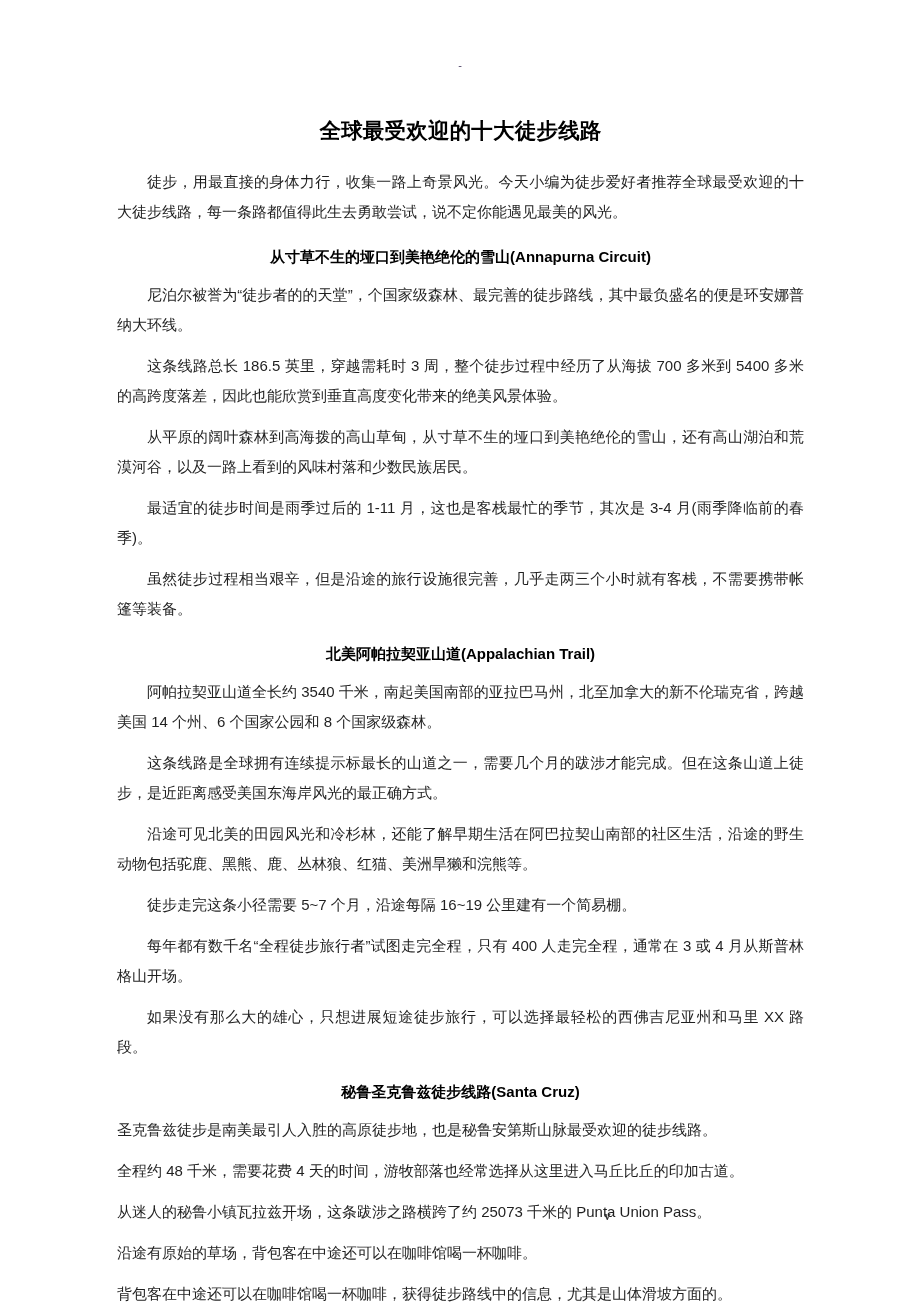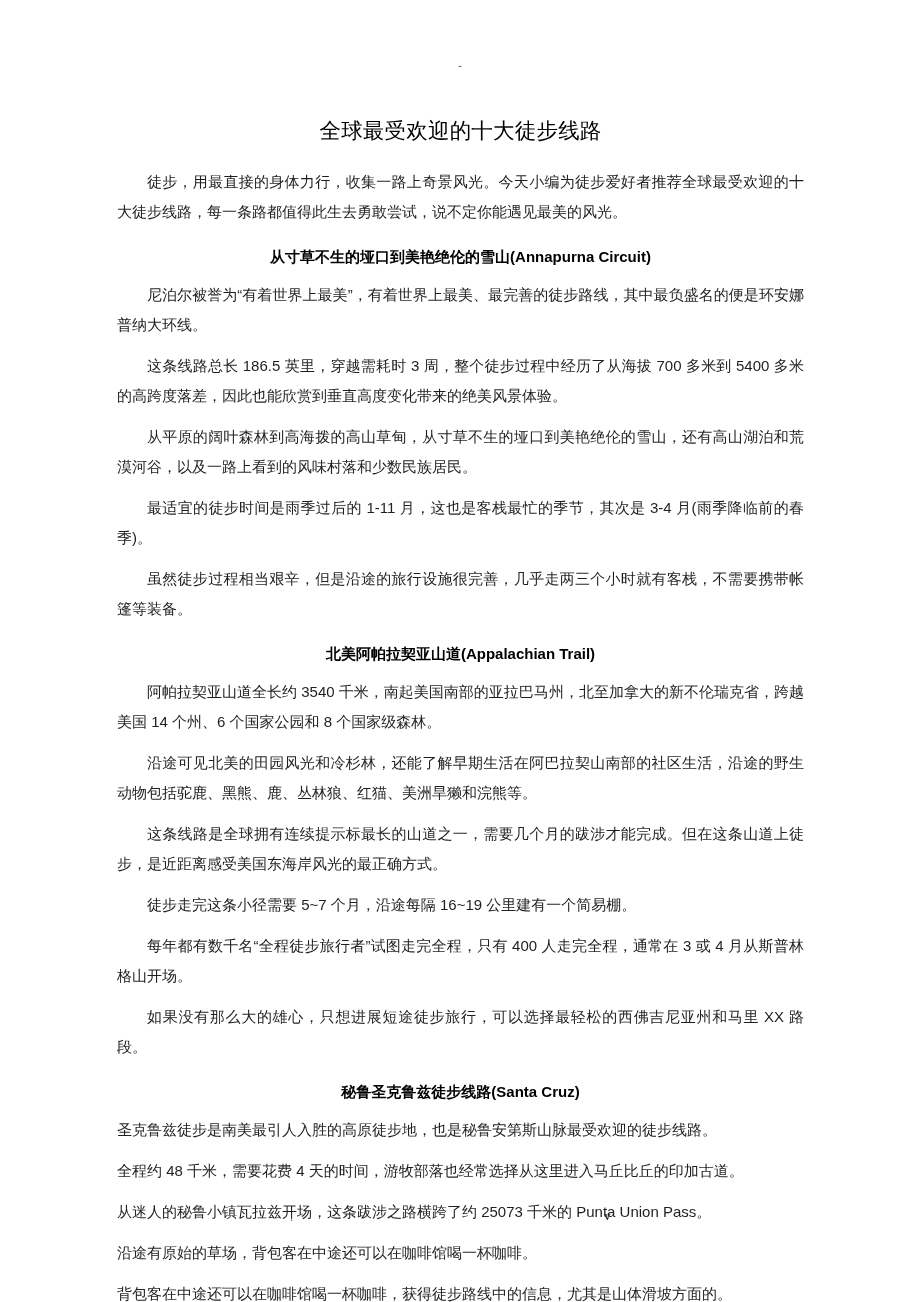--- a/index.html
+++ b/index.html
@@ -63,21 +63,21 @@
   
   .content {
     position: absolute;
     left: 117px;
     top: 118px;
     width: 687px;
   }
 
   h1.doc-title {
     font-size: 21.5px;
-    font-weight: 400;
+    font-weight: 700;
     text-align: center;
     margin: 0 0 21px 0;
     line-height: 1.3;
     letter-spacing: 0.2px;
     color: #000000;
   }
 
   h2.section-title {
     font-size: 15px;
     font-weight: 700;
@@ -112,29 +112,29 @@
   <div class="header-mark">-</div>
 
   <div class="content">
 
     <h1 class="doc-title">全球最受欢迎的十大徒步线路</h1>
 
     <p class="para">徒步，用最直接的身体力行，收集一路上奇景风光。今天小编为徒步爱好者推荐全球最受欢迎的十大徒步线路，每一条路都值得此生去勇敢尝试，说不定你能遇见最美的风光。</p>
 
     <div id="sections-host">
         <h2 class="section-title">从寸草不生的垭口到美艳绝伦的雪山(Annapurna Circuit)</h2>
-        <p class="para">尼泊尔被誉为“有着世界上最美”，有着世界上最美、最完善的徒步路线，其中最负盛名的便是环安娜普纳大环线。</p>
+        <p class="para">尼泊尔被誉为“徒步者的的天堂”，个国家级森林、最完善的徒步路线，其中最负盛名的便是环安娜普纳大环线。</p>
         <p class="para">这条线路总长 186.5 英里，穿越需耗时 3 周，整个徒步过程中经历了从海拔 700 多米到 5400 多米的高跨度落差，因此也能欣赏到垂直高度变化带来的绝美风景体验。</p>
         <p class="para">从平原的阔叶森林到高海拨的高山草甸，从寸草不生的垭口到美艳绝伦的雪山，还有高山湖泊和荒漠河谷，以及一路上看到的风味村落和少数民族居民。</p>
         <p class="para">最适宜的徒步时间是雨季过后的 1-11 月，这也是客栈最忙的季节，其次是 3-4 月(雨季降临前的春季)。</p>
         <p class="para">虽然徒步过程相当艰辛，但是沿途的旅行设施很完善，几乎走两三个小时就有客栈，不需要携带帐篷等装备。</p>
         <h2 class="section-title">北美阿帕拉契亚山道(Appalachian Trail)</h2>
         <p class="para">阿帕拉契亚山道全长约 3540 千米，南起美国南部的亚拉巴马州，北至加拿大的新不伦瑞克省，跨越美国 14 个州、6 个国家公园和 8 个国家级森林。</p>
+        <p class="para">这条线路是全球拥有连续提示标最长的山道之一，需要几个月的跋涉才能完成。但在这条山道上徒步，是近距离感受美国东海岸风光的最正确方式。</p>
         <p class="para">沿途可见北美的田园风光和冷杉林，还能了解早期生活在阿巴拉契山南部的社区生活，沿途的野生动物包括驼鹿、黑熊、鹿、丛林狼、红猫、美洲旱獭和浣熊等。</p>
-        <p class="para">这条线路是全球拥有连续提示标最长的山道之一，需要几个月的跋涉才能完成。但在这条山道上徒步，是近距离感受美国东海岸风光的最正确方式。</p>
         <p class="para">徒步走完这条小径需要 5~7 个月，沿途每隔 16~19 公里建有一个简易棚。</p>
         <p class="para">每年都有数千名“全程徒步旅行者”试图走完全程，只有 400 人走完全程，通常在 3 或 4 月从斯普林格山开场。</p>
         <p class="para">如果没有那么大的雄心，只想进展短途徒步旅行，可以选择最轻松的西佛吉尼亚州和马里 XX 路段。</p>
         <h2 class="section-title">秘鲁圣克鲁兹徒步线路(Santa Cruz)</h2>
         <p class="para noindent">圣克鲁兹徒步是南美最引人入胜的高原徒步地，也是秘鲁安第斯山脉最受欢迎的徒步线路。</p>
         <p class="para noindent">全程约 48 千米，需要花费 4 天的时间，游牧部落也经常选择从这里进入马丘比丘的印加古道。</p>
         <p class="para noindent">从迷人的秘鲁小镇瓦拉兹开场，这条跋涉之路横跨了约 25073 千米的 Punta Union Pass。</p>
         <p class="para noindent">沿途有原始的草场，背包客在中途还可以在咖啡馆喝一杯咖啡。</p>
         <p class="para noindent">背包客在中途还可以在咖啡馆喝一杯咖啡，获得徒步路线中的信息，尤其是山体滑坡方面的。</p>
       </div>

